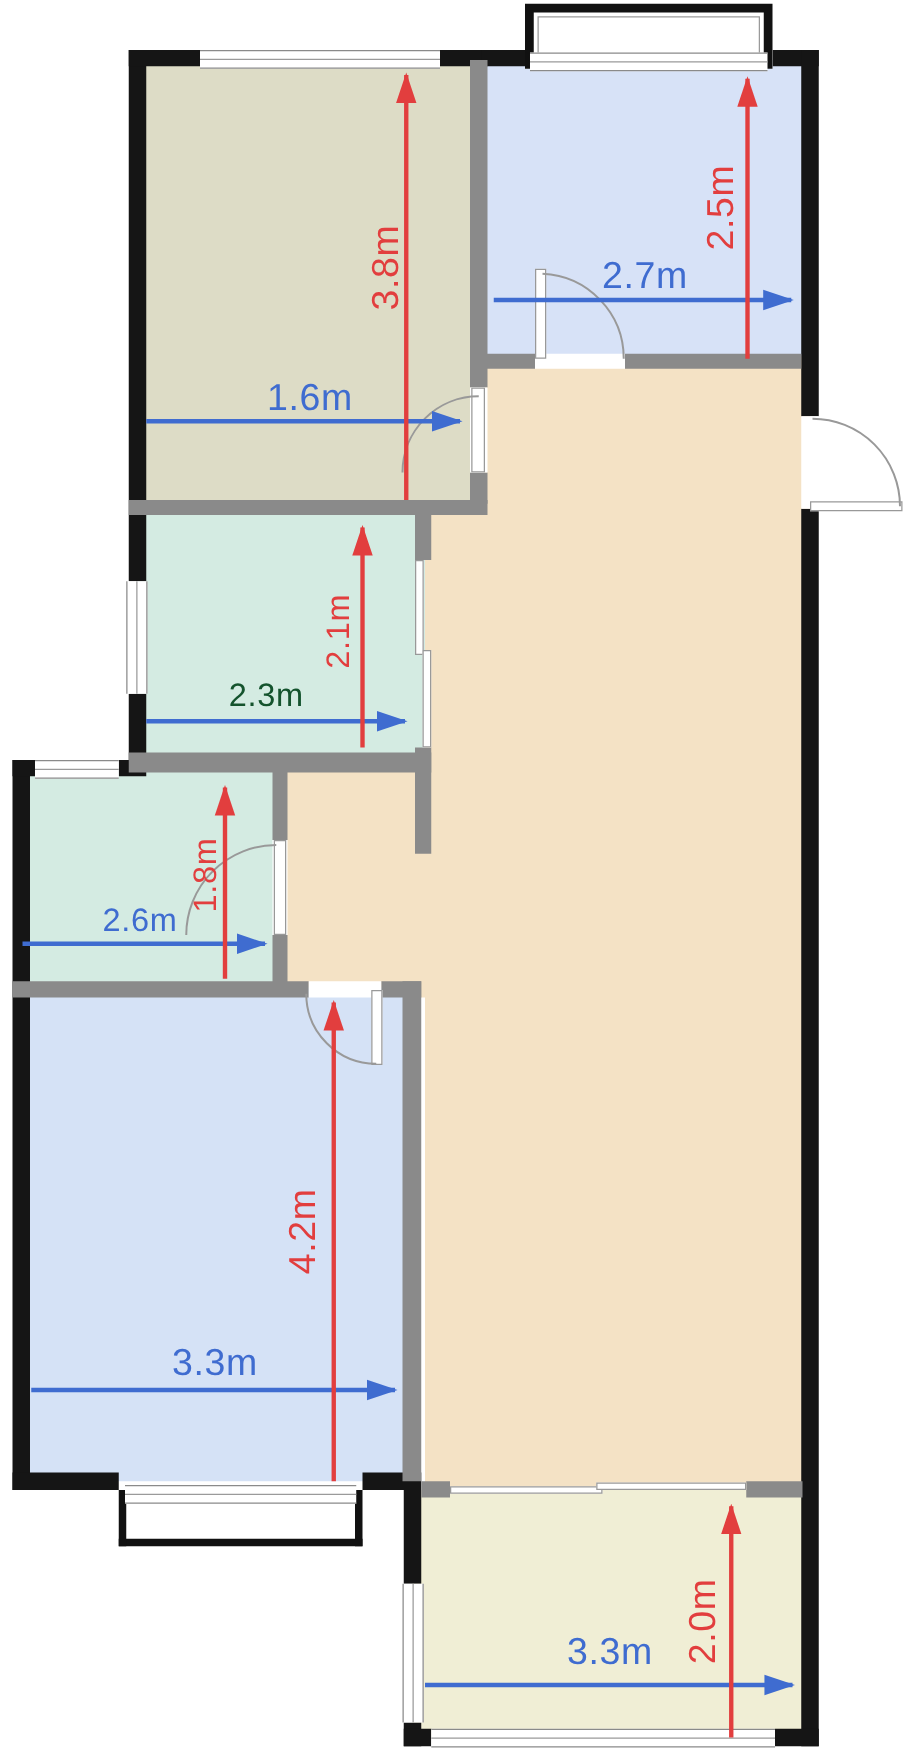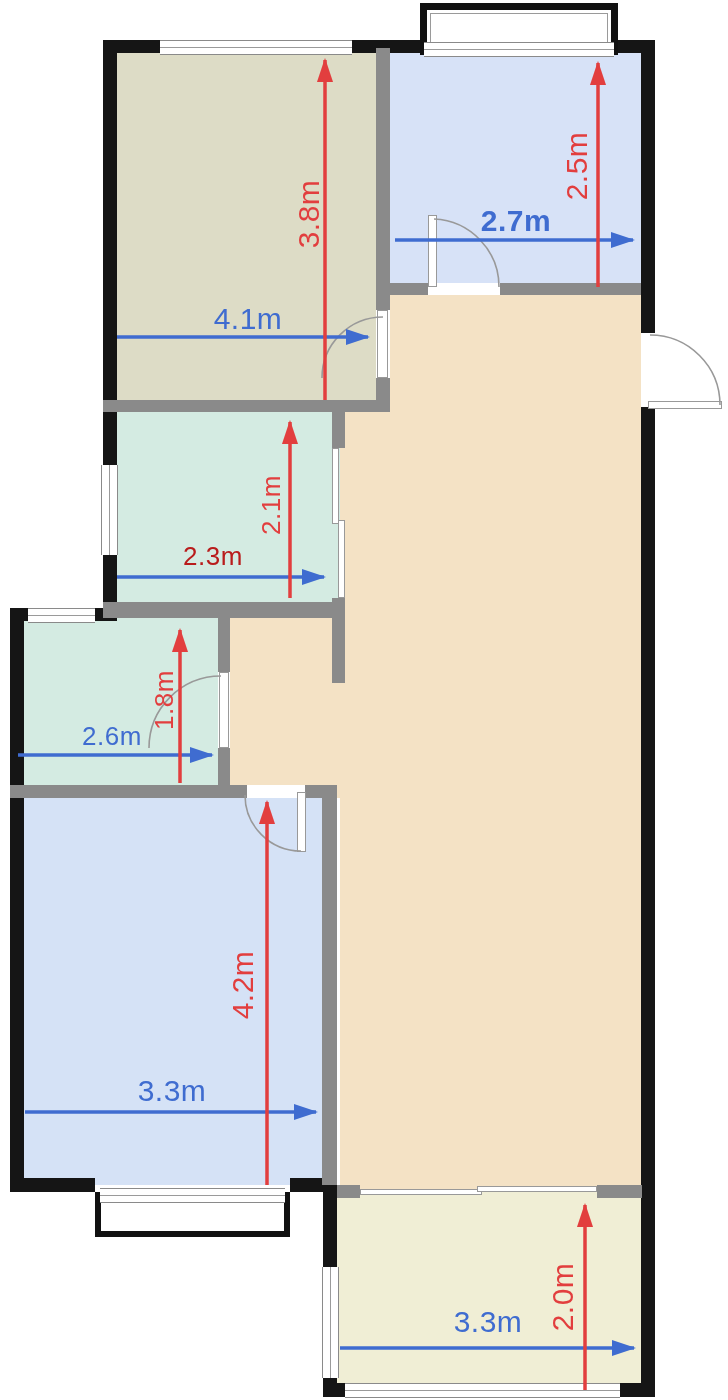--- a/index.html
+++ b/index.html
@@ -133,27 +133,27 @@
       <line x1="340" y1="1348" x2="634" y2="1348" marker-end="url(#ab)" stroke="#3f6cd0"></line>
       <line x1="325" y1="400" x2="325" y2="60" marker-end="url(#ar)" stroke="#e23e3e"></line>
       <line x1="598" y1="287" x2="598" y2="63" marker-end="url(#ar)" stroke="#e23e3e"></line>
       <line x1="290" y1="598" x2="290" y2="422" marker-end="url(#ar)" stroke="#e23e3e"></line>
       <line x1="180" y1="783" x2="180" y2="630" marker-end="url(#ar)" stroke="#e23e3e"></line>
       <line x1="267" y1="1185" x2="267" y2="802" marker-end="url(#ar)" stroke="#e23e3e"></line>
       <line x1="585" y1="1390" x2="585" y2="1205" marker-end="url(#ar)" stroke="#e23e3e"></line>
     </g>
   </svg>
 
-  <div class="dim" style="left: 248px; top: 319px; color: rgb(63, 108, 208);">4.1m</div>
+  <div class="dim" style="left: 248px; top: 319px; color: rgb(63, 108, 208);">1.6m</div>
   <div class="dim vert" style="left: 309px; top: 214px; color: rgb(226, 62, 62);">3.8m</div>
 
-  <div class="dim" style="left: 516px; top: 221px; color: rgb(63, 108, 208); font-weight: bold;">2.7m</div>
+  <div class="dim" style="left: 516px; top: 221px; color: rgb(63, 108, 208);">2.7m</div>
   <div class="dim vert" style="left: 577px; top: 166px; color: rgb(226, 62, 62);">2.5m</div>
 
-  <div class="dim small" style="left: 213px; top: 556px; color: #b91c1c;">2.3m</div>
+  <div class="dim small" style="left: 213px; top: 556px; color: #14532d;">2.3m</div>
   <div class="dim small vert" style="left: 271px; top: 505px; color: rgb(226, 62, 62);">2.1m</div>
 
   <div class="dim small" style="left: 112px; top: 736px; color: rgb(63, 108, 208);">2.6m</div>
   <div class="dim small vert" style="left: 164px; top: 700px; color: rgb(226, 62, 62);">1.8m</div>
 
   <div class="dim" style="left: 172px; top: 1091px; color: rgb(63, 108, 208);">3.3m</div>
   <div class="dim vert" style="left: 243px; top: 985px; color: rgb(226, 62, 62);">4.2m</div>
 
   <div class="dim" style="left: 488px; top: 1322px; color: rgb(63, 108, 208);">3.3m</div>
   <div class="dim vert" style="left: 563px; top: 1297px; color: rgb(226, 62, 62);">2.0m</div>

